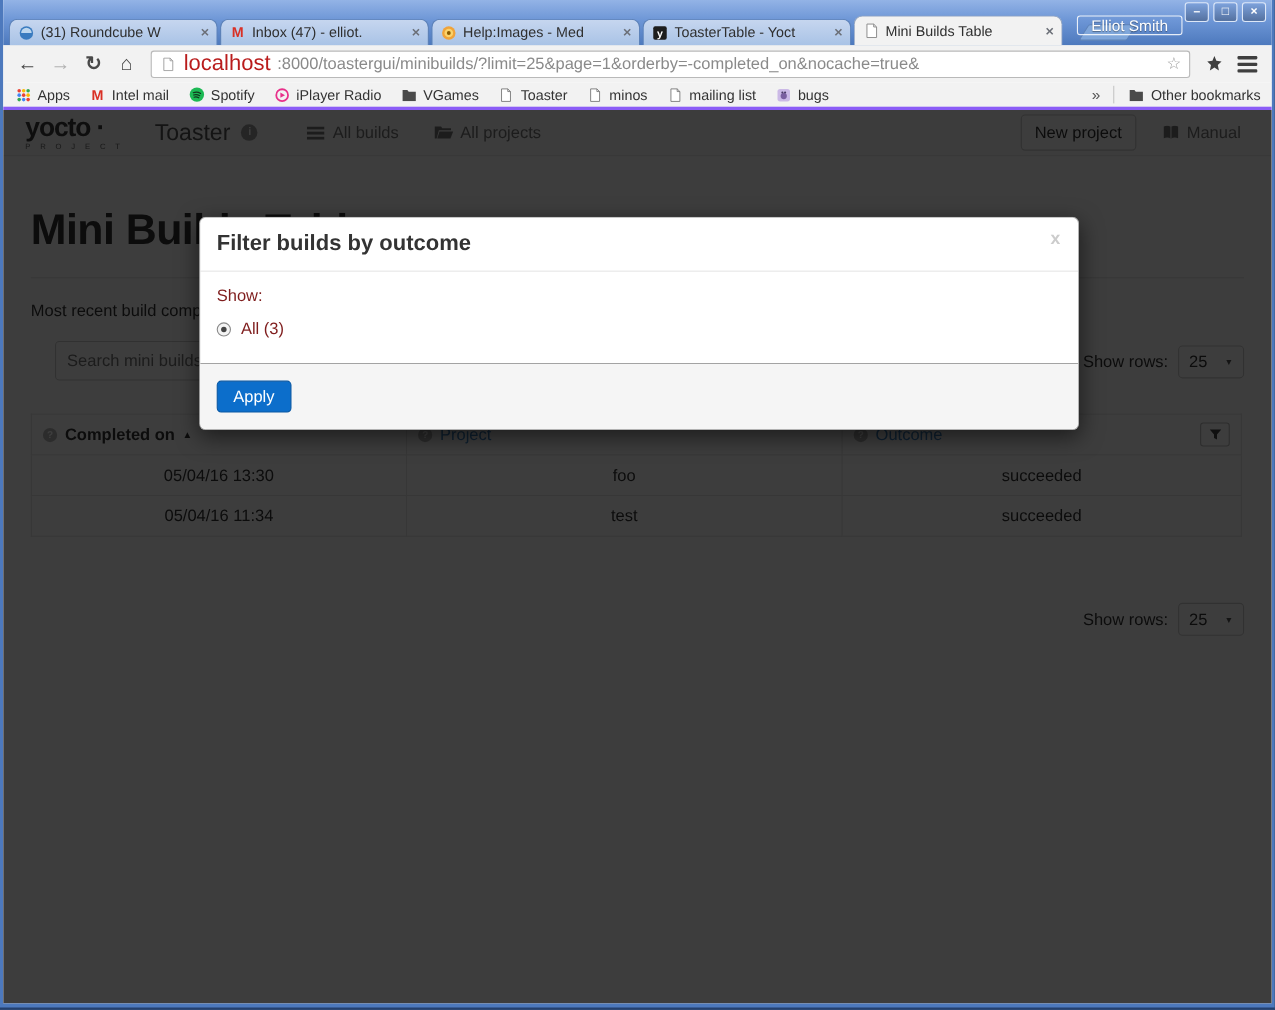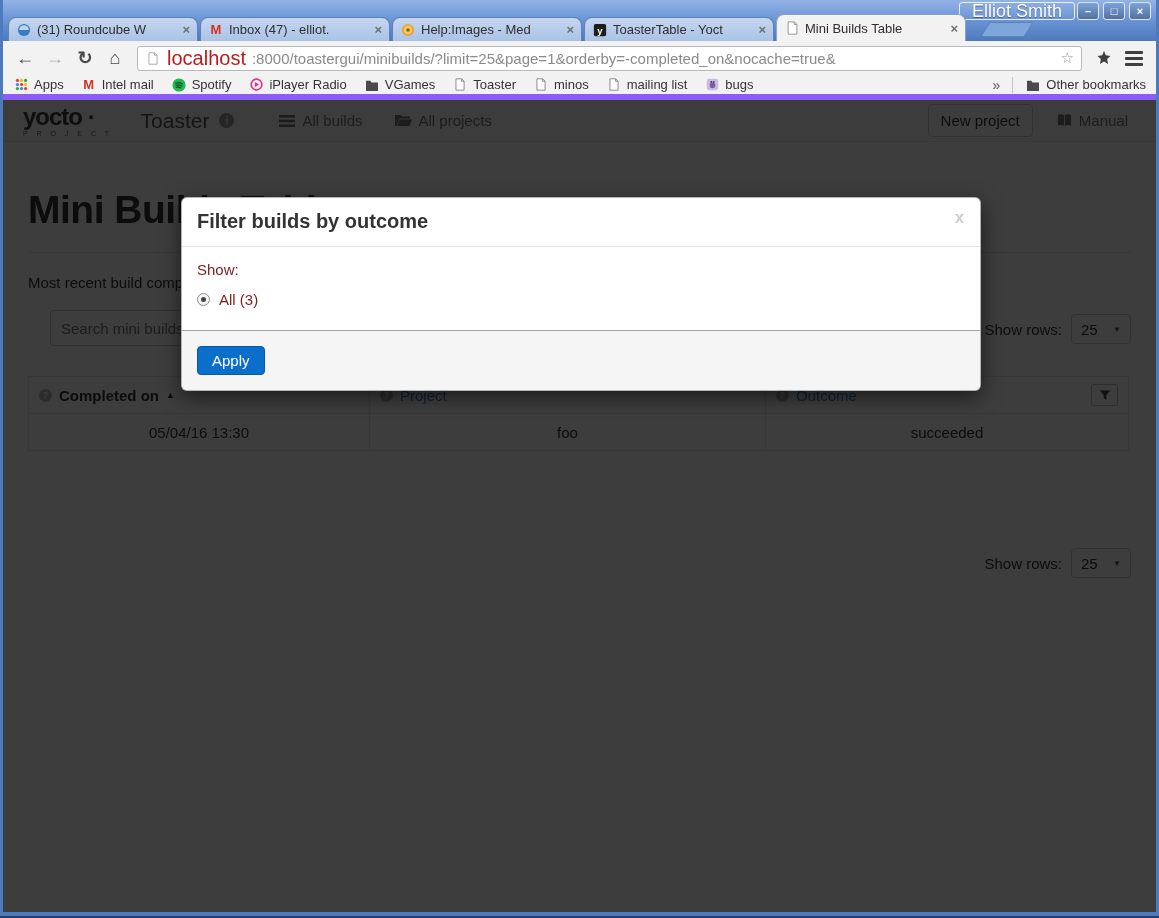--- a/index.html
+++ b/index.html
@@ -5,23 +5,23 @@
   * { box-sizing: border-box; margin: 0; padding: 0; }
   html,body { background:#222; }
   body { font-family:"Liberation Sans", sans-serif; }
   .window { width:1159px; height:918px; background:#4d79bd; padding:0 3px 6px 3px;
             position:relative; box-shadow:inset 0 -2px 0 #24406e; }
   .browser { width:1153px; height:912px; position:relative; background:#fff; }
 
   
   .chrome-top { position:relative; height:41px;
     background:linear-gradient(180deg,#93b3e6 0%,#6d96d6 45%,#4d79bd 100%); }
-  .profile-pill { position:absolute; top:2px; right:81px; height:18px; line-height:16px;
+  .profile-pill { position:absolute; top:14px; right:81px; height:18px; line-height:16px;
     padding:0 12px; border:1px solid rgba(255,255,255,.85); border-radius:3px;
-    color:#fff; font-size:18px; text-shadow:0 1px 1px rgba(0,0,0,.4); }
+    color:#fff; font-size:14px; text-shadow:0 1px 1px rgba(0,0,0,.4); }
   .win-btns { position:absolute; top:2px; right:5px; display:flex; gap:4px; }
   .win-btn { width:22px; height:18px; border:1px solid #dde7f7; border-radius:3px;
     background:linear-gradient(#7da2dc,#54719f); color:#fff; font-size:11px; font-weight:bold;
     display:flex; align-items:center; justify-content:center; }
   .tab { position:absolute; bottom:0; height:24px; width:190px; border-radius:8px 8px 0 0;
     border:1px solid #5d82b8; border-bottom:none;
     background:linear-gradient(#c6d6ef,#a9c3e6); display:flex; align-items:center;
     gap:5px; padding:0 7px; }
   .tab.active { height:27px; background:#f2f2f2; border-color:#8fa3c2; z-index:3; }
   .tab-label { flex:1; font-size:13px; color:#2f2f2f; white-space:nowrap; overflow:hidden;
@@ -42,21 +42,21 @@
   .nav-btn.disabled { color:#b3b3b3; }
   .urlbar { flex:1; height:25px; margin:0 6px; background:#fff; border:1px solid #b9b9b9;
     border-radius:3px; display:flex; align-items:center; padding:0 7px; gap:6px; }
   .url-host { font-size:20px; color:#b91c1c; }
   .url-rest { font-size:15px; color:#8a8a8a; flex:1; white-space:nowrap; overflow:hidden; }
   .star { color:#9a9a9a; font-size:15px; }
   .hamburger { width:18px; display:flex; flex-direction:column; gap:3px; }
   .hamburger i { height:3px; background:#3f3f3f; border-radius:1px; }
 
   
-  .bookmarks { height:25px; background:#f2f2f2; border-bottom:6px solid #8b5cf6;
+  .bookmarks { height:25px; background:#f2f2f2; border-bottom:3px solid #8b5cf6;
     display:flex; align-items:center; padding:0 10px; gap:17px; font-size:13px; color:#333; }
   .bm { display:flex; align-items:center; gap:5px; white-space:nowrap; }
   .bm-right { margin-left:auto; display:flex; align-items:center; gap:12px; }
   .bm-sep { width:1px; height:16px; background:#c5c5c5; }
   .overflow-chevron { color:#555; font-size:14px; }
 
   
   .viewport { position:relative; height:812px; background:#fff; overflow:hidden; }
   .site-nav { height:42px; background:#f8f8f8; border-bottom:1px solid #e7e7e7;
     display:flex; align-items:center; }
@@ -392,20 +392,25 @@
                     </svg>
             </span>
           </span>
               </th>
         </tr>
         <tr>
           <td>05/04/16 13:30</td>
           <td>foo</td>
           <td>succeeded</td>
         </tr>
+        <tr>
+          <td>05/04/16 11:34</td>
+          <td>test</td>
+          <td>succeeded</td>
+        </tr>
       </tbody>
         </table>
 
       <div class="rows-ctl rows-bottom">
         <span>Show rows:</span>
         <span class="selectbox">
           <span>25</span>
           <span class="sel-caret">▼</span>
         </span>
       </div>

